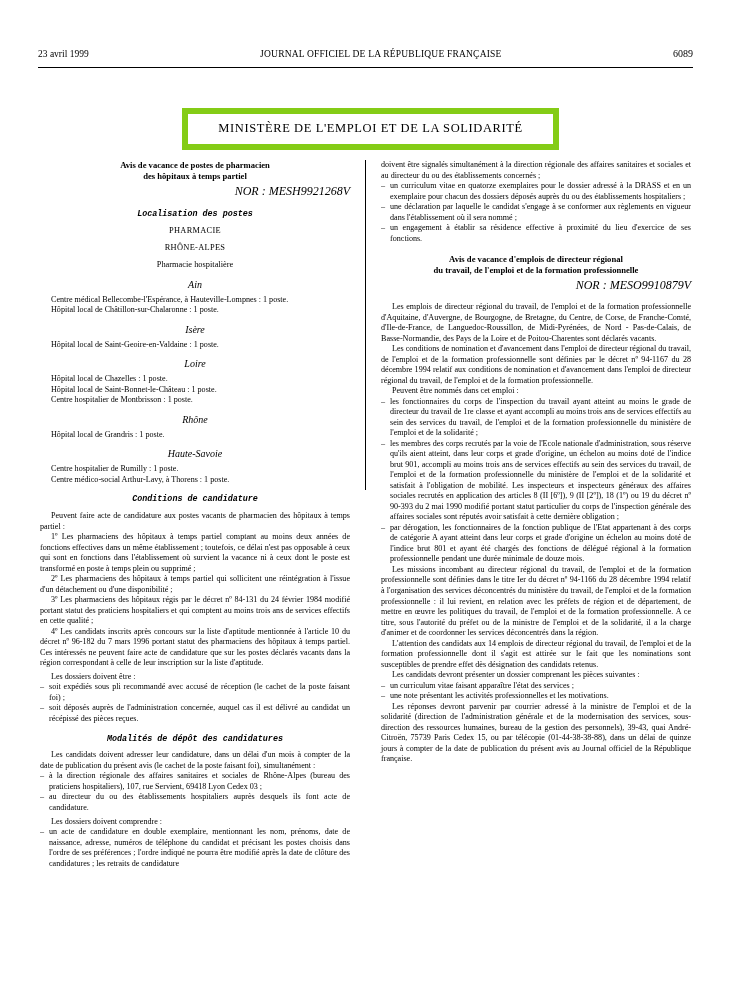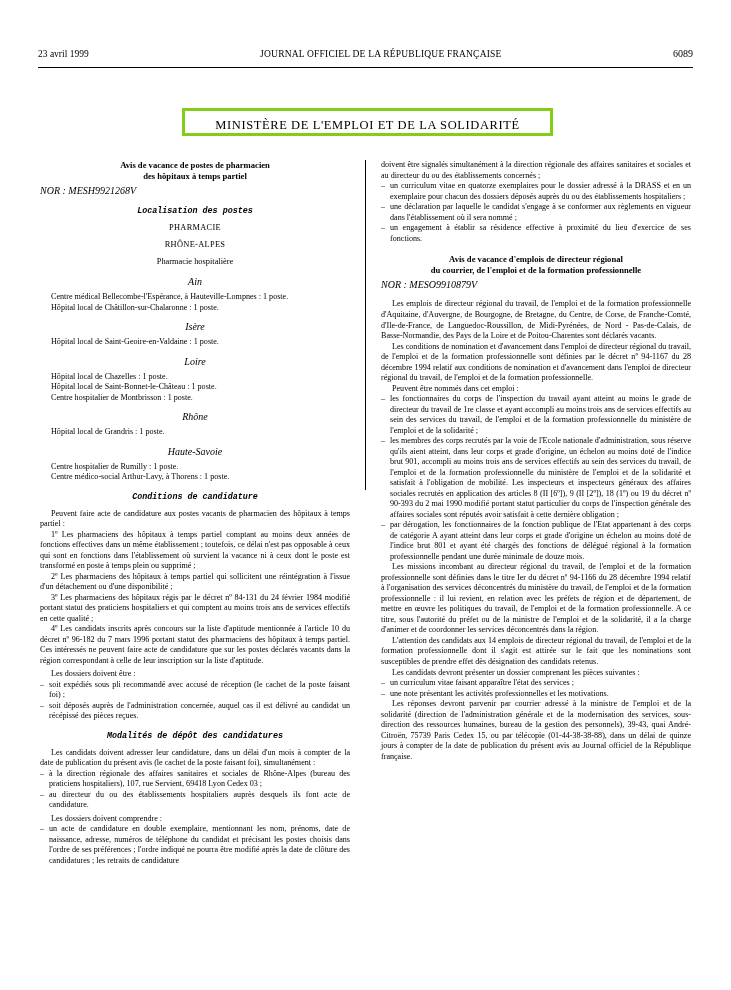--- a/index.html
+++ b/index.html
@@ -49,23 +49,23 @@
     width: 655px;
     height: 1px;
     background: #000;
   }
   
   .ministry-box {
     position: absolute;
     left: 182px;
     top: 108px;
     width: 365px;
-    border: 3px solid #84cc16;
-    text-align: center;
-    padding: 7px 0 0 0;
+    border: 6px solid #84cc16;
+    text-align: center;
+    padding: 7px 0 8px 0;
     font-size: 12.5px;
     letter-spacing: 0.6px;
   }
   
   .col {
     position: absolute;
     top: 160px;
     width: 310px;
     font-size: 8.1px;
     line-height: 1.30;
@@ -82,22 +82,22 @@
     background: #000;
   }
   h1.title {
     font-size: 8.6px;
     font-weight: bold;
     text-align: center;
     margin: 0 0 1px 0;
     line-height: 1.3;
   }
   .nor {
-    font-size: 10px;
-    text-align: left;
+    font-size: 12px;
+    text-align: right;
     margin: 2px 0 8px 0;
     font-style: italic;
   }
   .sec-italic {
     font-size: 8.4px;
     font-style: italic;
     font-weight: bold;
     text-align: center;
     margin: 9px 0 6px 0;
     font-family: Liberation Mono, monospace;
@@ -208,21 +208,21 @@
 
     <p class="noind">doivent être signalés simultanément à la direction régionale des affaires sanitaires et sociales et au directeur du ou des établissements concernés ;</p>
     <p class="dash"><span class="d">–</span><span>un curriculum vitae en quatorze exemplaires pour le dossier adressé à la DRASS et en un exemplaire pour chacun des dossiers déposés auprès du ou des établissements hospitaliers ;</span></p>
     <p class="dash"><span class="d">–</span><span>une déclaration par laquelle le candidat s'engage à se conformer aux règlements en vigueur dans l'établissement où il sera nommé ;</span></p>
     <p class="dash"><span class="d">–</span><span>un engagement à établir sa résidence effective à proximité du lieu d'exercice de ses fonctions.</span></p>
 
     <div style="height:10px"></div>
 
     <h1 class="title">
       <span>Avis de vacance d'emplois de directeur régional</span><br>
-      <span>du courrier, de l'emploi et de la formation professionnelle</span>
+      <span>du travail, de l'emploi et de la formation professionnelle</span>
     </h1>
     <div class="nor">NOR : MESO9910879V</div>
 
     <p>Les emplois de directeur régional du travail, de l'emploi et de la formation professionnelle d'Aquitaine, d'Auvergne, de Bourgogne, de Bretagne, du Centre, de Corse, de Franche-Comté, d'Ile-de-France, de Languedoc-Roussillon, de Midi-Pyrénées, de Nord - Pas-de-Calais, de Basse-Normandie, des Pays de la Loire et de Poitou-Charentes sont déclarés vacants.</p>
     <p>Les conditions de nomination et d'avancement dans l'emploi de directeur régional du travail, de l'emploi et de la formation professionnelle sont définies par le décret nº 94-1167 du 28 décembre 1994 relatif aux conditions de nomination et d'avancement dans l'emploi de directeur régional du travail, de l'emploi et de la formation professionnelle.</p>
     <p>Peuvent être nommés dans cet emploi :</p>
 
     <p class="dash"><span class="d">–</span><span>les fonctionnaires du corps de l'inspection du travail ayant atteint au moins le grade de directeur du travail de 1re classe et ayant accompli au moins trois ans de services effectifs au sein des services du travail, de l'emploi et de la formation professionnelle du ministère de l'emploi et de la solidarité ;</span></p>
     <p class="dash"><span class="d">–</span><span>les membres des corps recrutés par la voie de l'Ecole nationale d'administration, sous réserve qu'ils aient atteint, dans leur corps et grade d'origine, un échelon au moins doté de l'indice brut 901, accompli au moins trois ans de services effectifs au sein des services du travail, de l'emploi et de la formation professionnelle du ministère de l'emploi et de la solidarité et satisfait à l'obligation de mobilité. Les inspecteurs et inspecteurs généraux des affaires sociales recrutés en application des articles 8 (II [6º]), 9 (II [2º]), 18 (1º) ou 19 du décret nº 90-393 du 2 mai 1990 modifié portant statut particulier du corps de l'inspection générale des affaires sociales sont réputés avoir satisfait à cette dernière obligation ;</span></p>
     <p class="dash"><span class="d">–</span><span>par dérogation, les fonctionnaires de la fonction publique de l'Etat appartenant à des corps de catégorie A ayant atteint dans leur corps et grade d'origine un échelon au moins doté de l'indice brut 801 et ayant été chargés des fonctions de délégué régional à la formation professionnelle pendant une durée minimale de douze mois.</span></p>

